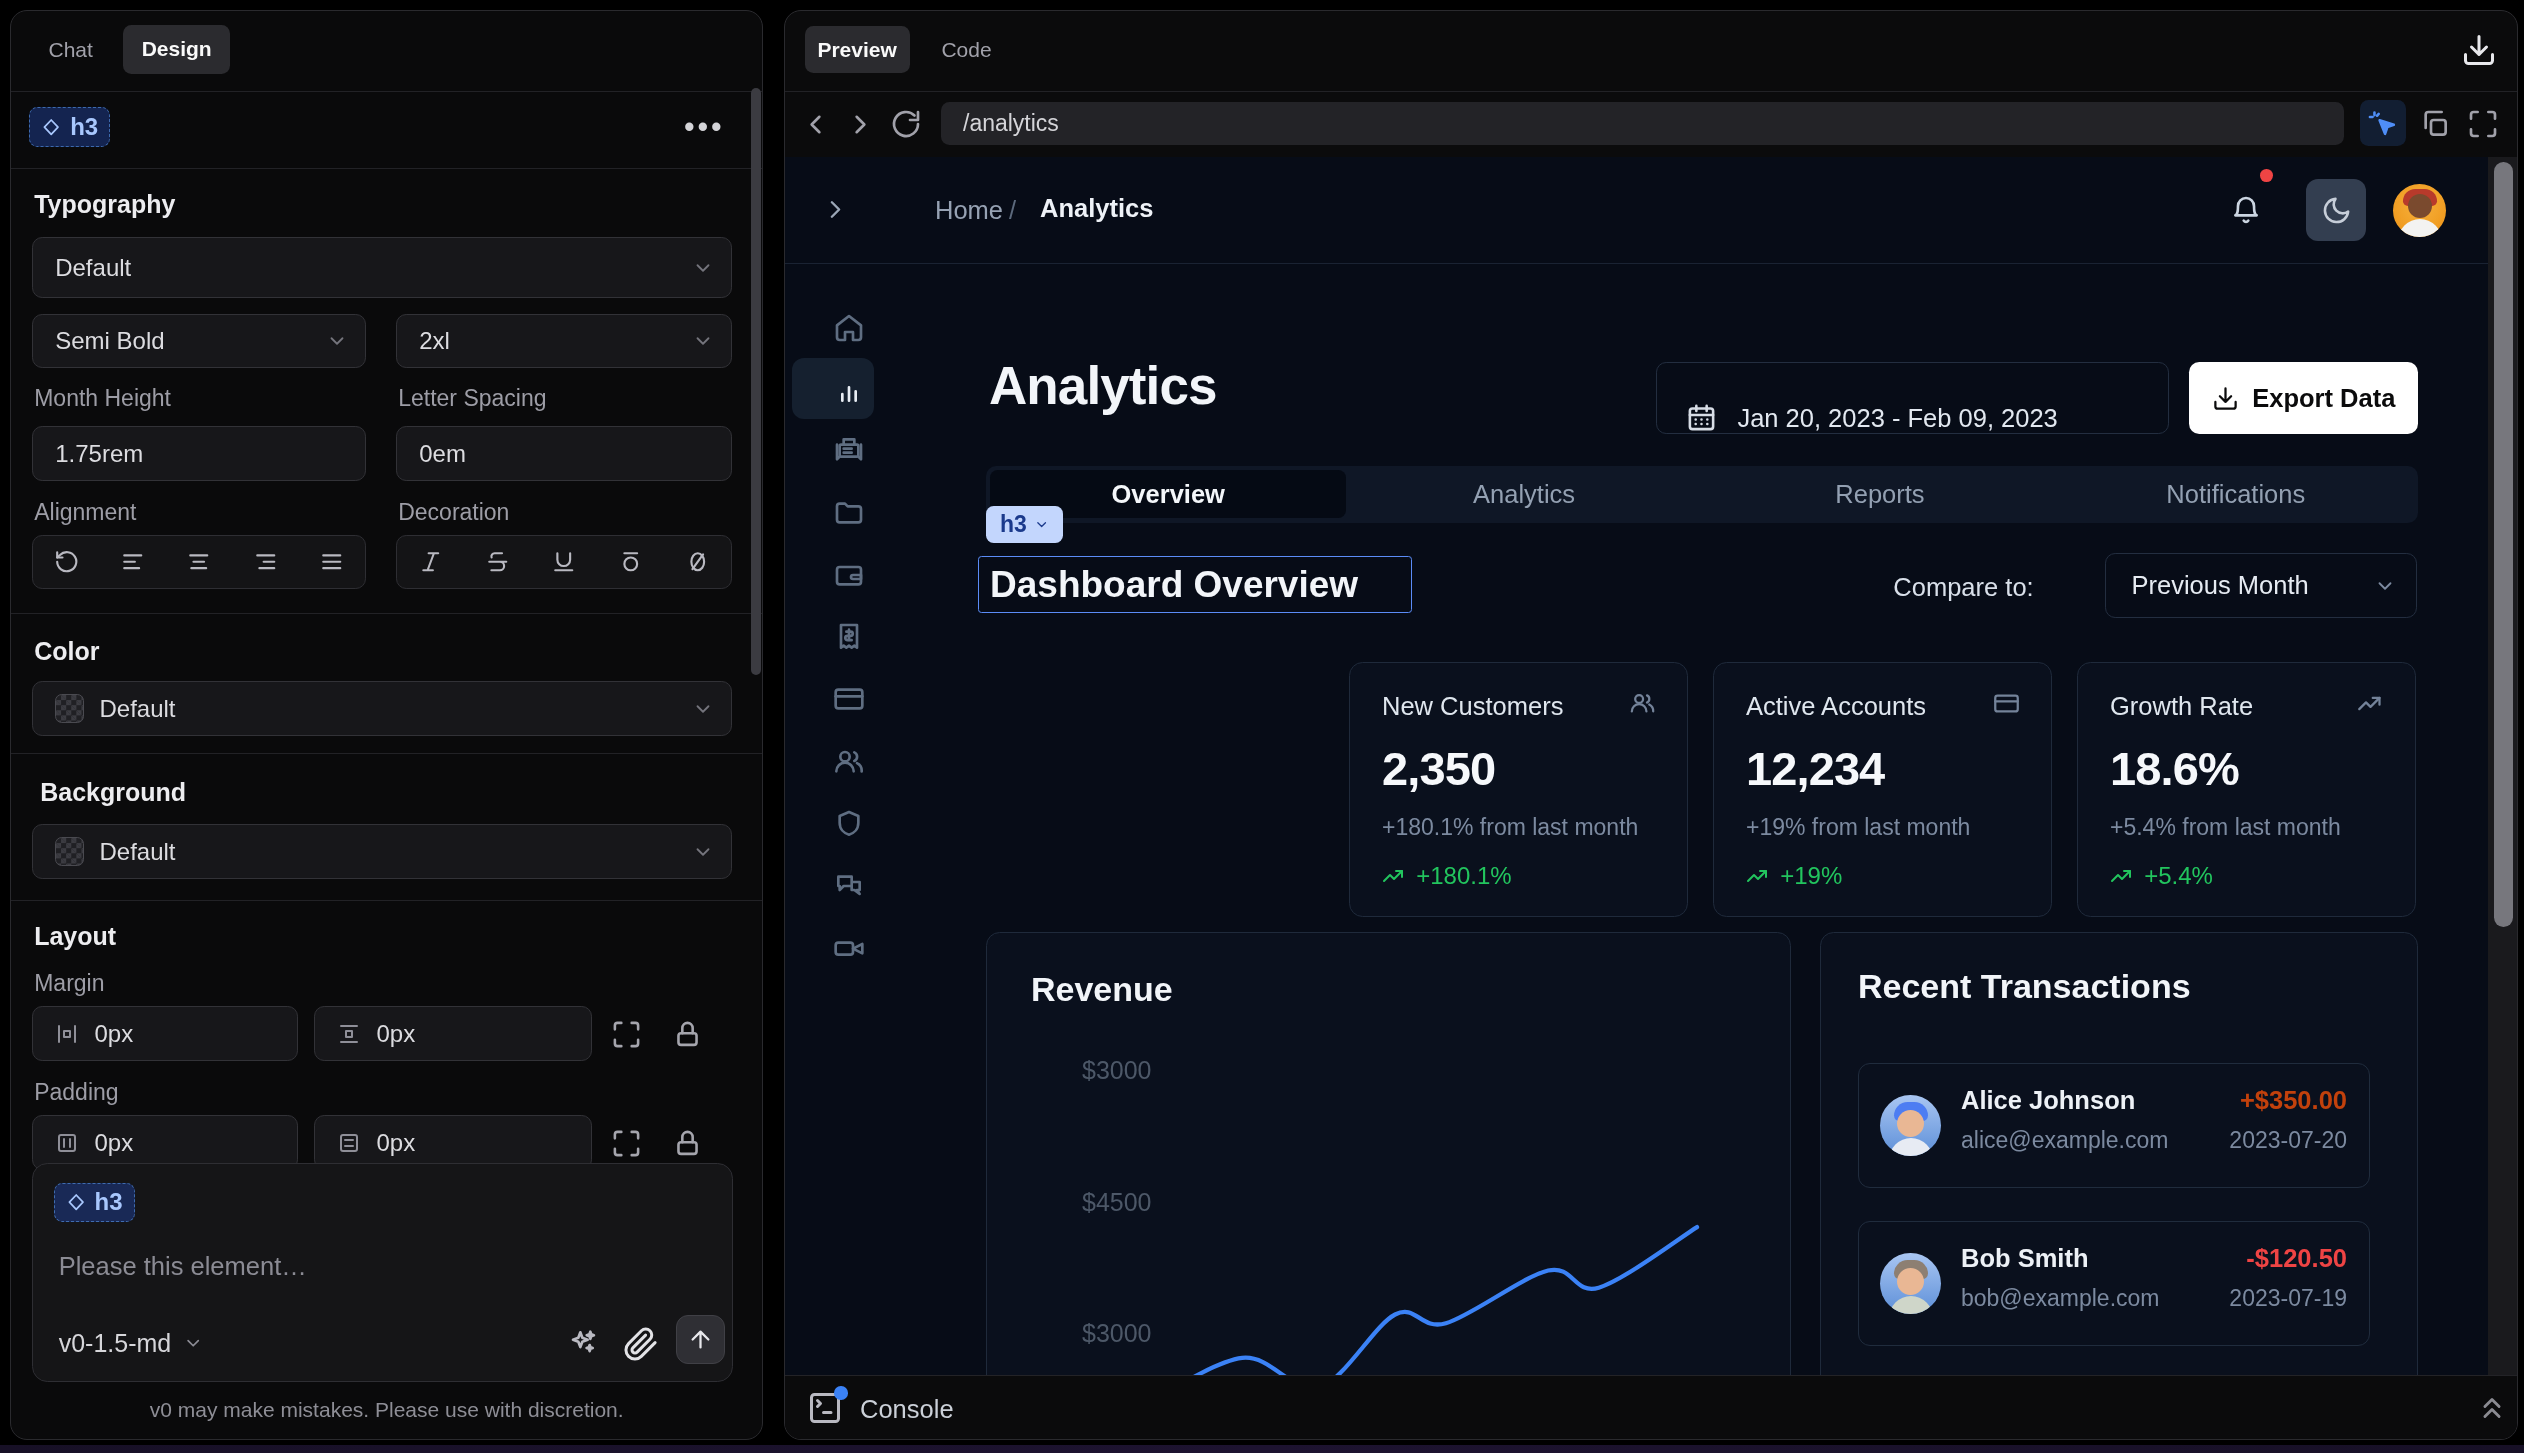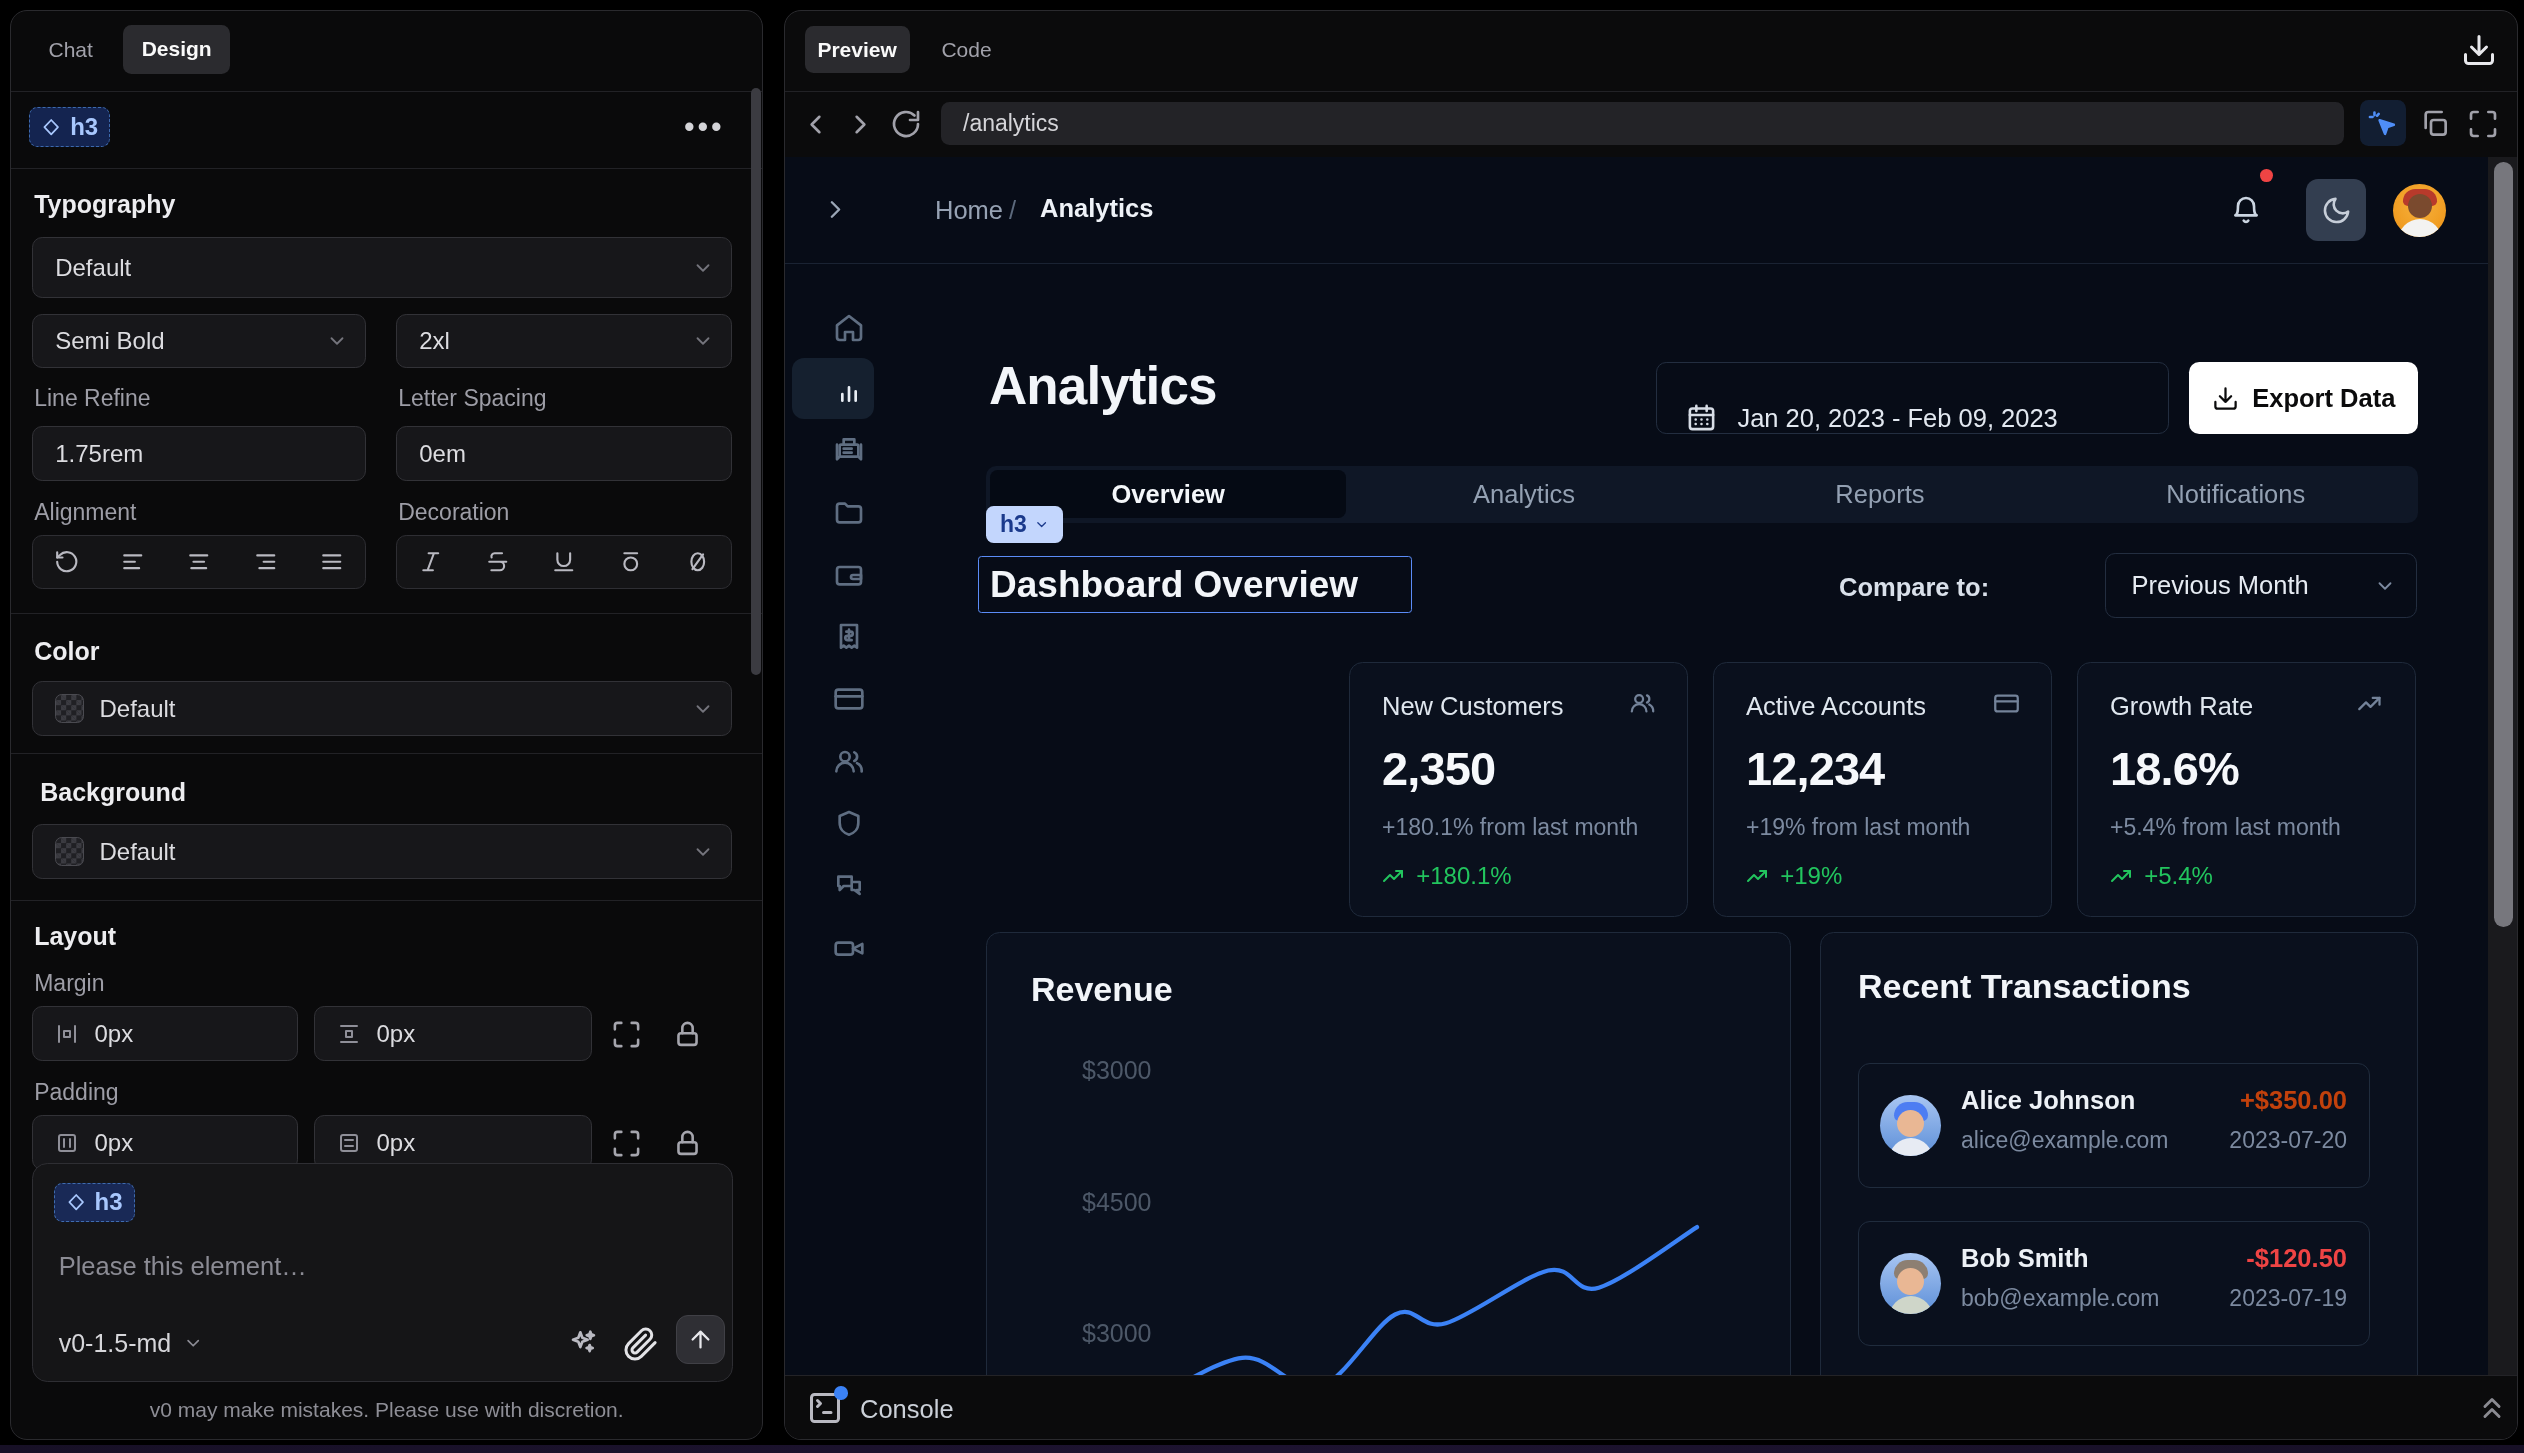--- a/index.html
+++ b/index.html
@@ -83,21 +83,21 @@
     <svg class="i chev" viewBox="0 0 24 24" width="22" height="22">
         <path d="m6 9 6 6 6-6"></path>
       </svg>
   </div>
   <div class="ctrl" style="left:385px;top:303px;width:336px;height:54px">
     <span>2xl</span>
     <svg class="i chev" viewBox="0 0 24 24" width="22" height="22">
         <path d="m6 9 6 6 6-6"></path>
       </svg>
   </div>
-  <div class="minilbl" style="left:23px;top:374px">Line Refine</div>
+  <div class="minilbl" style="left:23px;top:374px">Month Height</div>
   <div class="minilbl" style="left:387px;top:374px">Letter Spacing</div>
   <div class="ctrl" style="left:21px;top:415px;width:334px;height:55px">
       <span>1.75rem</span>
     </div>
   <div class="ctrl" style="left:385px;top:415px;width:336px;height:55px">
       <span>0em</span>
     </div>
 
   <div class="minilbl" style="left:23px;top:488px">Alignment</div>
   <div class="minilbl" style="left:387px;top:488px">Decoration</div>
@@ -391,21 +391,21 @@
 
     <div class="abs" style="left:201px;top:349px;width:77px;height:37px;background:#c3d6fd;border-radius:7.7px;display:flex;align-items:center;justify-content:center;gap:6.8px;z-index:3">
       <span style="font-size:23px;font-weight:700;color:#1b3a8c">h3</span>
       <svg class="i" viewBox="0 0 24 24" width="15.3" height="15.3" style="color:#1b3a8c">
           <path d="m6 9 6 6 6-6"></path>
         </svg>
     </div>
     <div class="abs" style="left:193px;top:399px;width:434px;height:57px;border:1.7px solid #5b8cf7;border-radius:3.4px;display:flex;align-items:center;padding-left:11px">
       <span style="font-size:37px;font-weight:700;color:#f2f5f9">Dashboard Overview</span>
     </div>
-    <div class="abs" style="left:1054px;top:416px;width:249px;text-align:left;font-size:25.5px;font-weight:700;color:#d9e0ea">Compare to:</div>
+    <div class="abs" style="left:1054px;top:416px;width:249px;text-align:center;font-size:25.5px;font-weight:400;color:#d9e0ea">Compare to:</div>
     <div class="abs" style="left:1320px;top:396px;width:312px;height:65px;border:0.9px solid #232e40;border-radius:10.2px;display:flex;align-items:center;padding:0 25.5px">
       <span style="font-size:25.5px;color:#e6ebf2">Previous Month</span>
       <svg class="i" viewBox="0 0 24 24" width="22" height="22" style="color:#7c8aa0;position:absolute;right:20.4px">
           <path d="m6 9 6 6 6-6"></path>
         </svg>
     </div>
 
     <div class="card stat" style="left:564px">
       <div class="stat-title">New Customers</div>
       <svg class="i stat-ic" viewBox="0 0 24 24" width="27" height="27">

